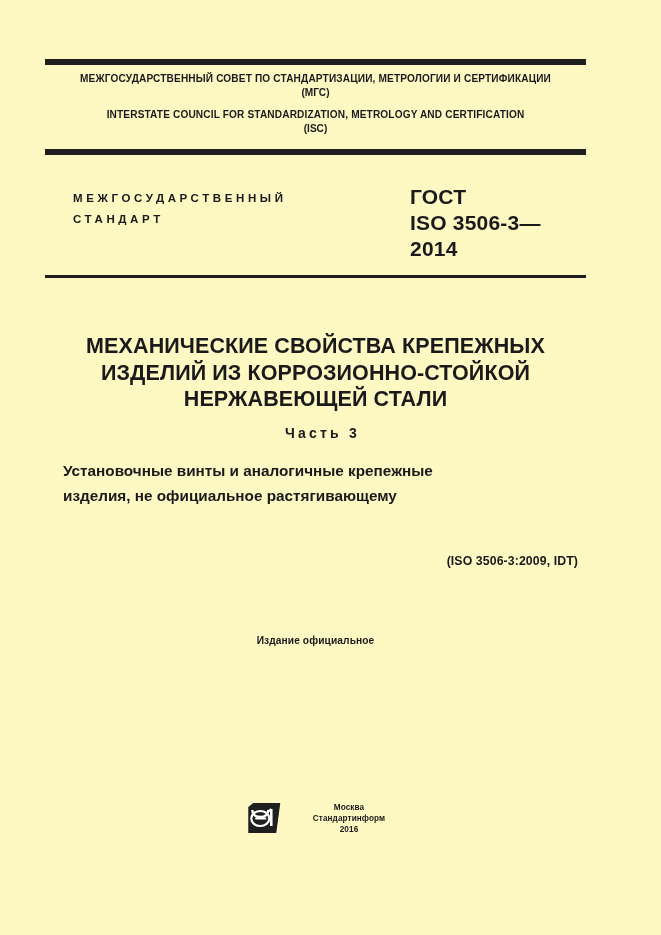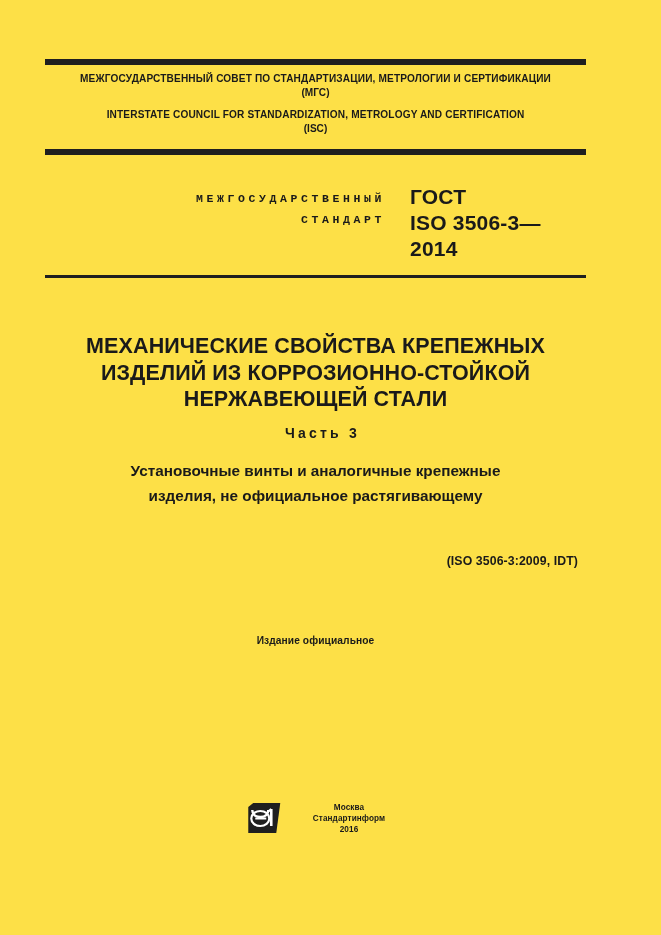--- a/index.html
+++ b/index.html
@@ -13,21 +13,21 @@
     font-family: "Liberation Sans", sans-serif;
     color: #1a1a1a;
     -webkit-font-smoothing: antialiased;
   }
 
   .page {
     position: relative;
     width: 661px;
     height: 935px;
     margin: 0 auto;
-    background: #fde047;
+    background: #fef9c3;
     overflow: hidden;
     box-sizing: border-box;
   }
 
   
   .content {
     position: absolute;
     left: 45px;
     top: 0;
     width: 541px;
@@ -85,29 +85,28 @@
   
   .std-block {
     position: absolute;
     top: 176px;
     left: 0;
     width: 100%;
     height: 90px;
   }
   .std-type {
     position: absolute;
-    left: 40px;
+    left: 28px;
     top: 12px;
     width: 300px;
-    text-align: right;
+    text-align: left;
     font-size: 11.5px;
     font-weight: bold;
     letter-spacing: 3.6px;
     line-height: 21px;
-    font-family: Liberation Mono, monospace;
   }
   .std-desig {
     position: absolute;
     left: 365px;
     top: 8px;
     width: 190px;
     font-size: 21px;
     font-weight: bold;
     line-height: 26px;
     letter-spacing: 0.2px;
@@ -135,21 +134,20 @@
     font-size: 14px;
     font-weight: bold;
     letter-spacing: 3.2px;
   }
 
   .title-sub {
     position: absolute;
     top: 459px;
     left: 18px;
     width: 505px;
-    text-align: center;
     font-size: 15.3px;
     font-weight: bold;
     line-height: 24.5px;
   }
 
   .iso-ref {
     position: absolute;
     top: 554px;
     left: 8px;
     width: 525px;

